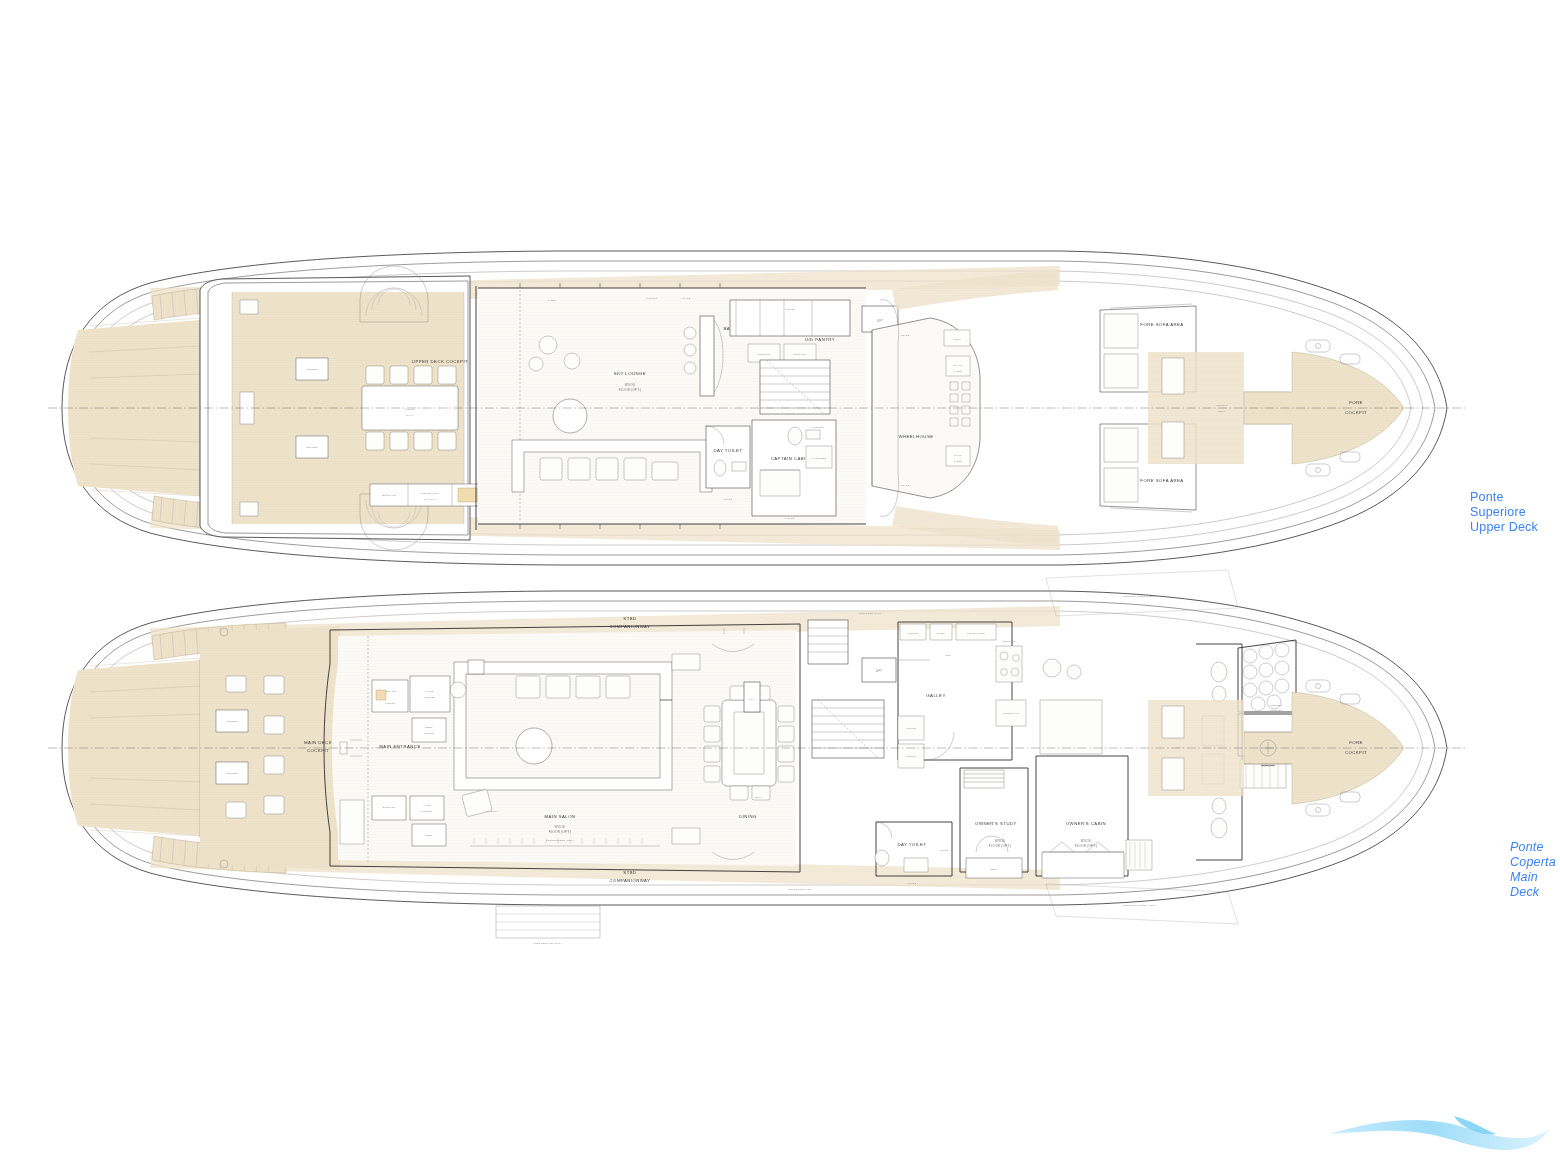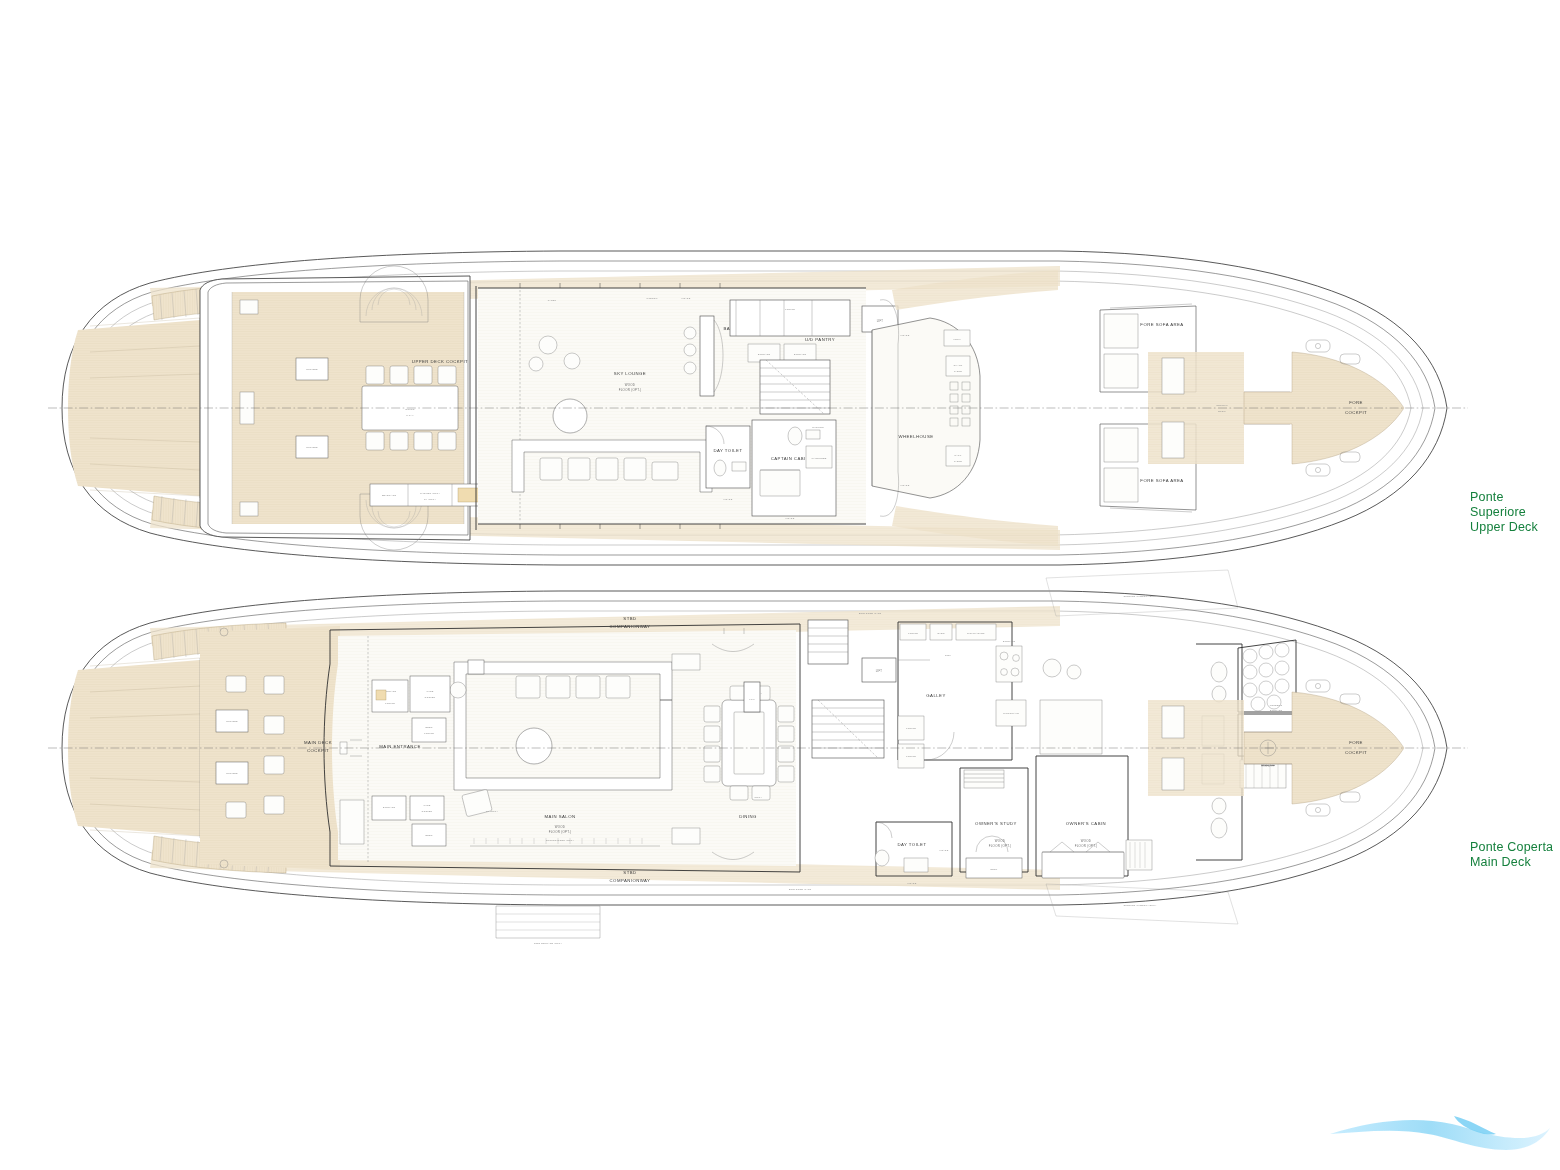--- a/index.html
+++ b/index.html
@@ -2,24 +2,24 @@
 <html><head>
 <meta charset="utf-8">
 <title>Yacht General Arrangement</title>
 <style>
   html,body{margin:0;padding:0;background:#ffffff;}
   body{width:1560px;height:1170px;overflow:hidden;
        font-family:"Liberation Sans","DejaVu Sans",sans-serif;color:#1a1a1a;}
   #stage{position:relative;width:1560px;height:1170px;background:#fff;}
   svg#plan{position:absolute;left:0;top:0;width:1560px;height:1170px;display:block;}
 
-  .deck-label{position:absolute;font-size:12.5px;line-height:15px;color:#15803d;
+  .deck-label{position:absolute;font-size:12.5px;line-height:15px;color:#3b82f6;
               letter-spacing:.2px;white-space:pre-line;text-align:left;}
   #upper-deck-label{left:1470px;top:490px;}
-  #main-deck-label{left:1470px;top:840px;}
+  #main-deck-label{left:1510px;top:840px;font-style:italic;}
 
   
   text{font-family:"Liberation Sans","DejaVu Sans",sans-serif;fill:#2b2b2b;}
   .rm{font-size:4.3px;letter-spacing:.45px;text-anchor:middle;fill:#3a3a3a;}
   .rm-sub{font-size:2.9px;letter-spacing:.3px;text-anchor:middle;fill:#6a6a6a;}
   .tiny{font-size:2.6px;letter-spacing:.25px;text-anchor:middle;fill:#6e6e6e;}
   .tiny2{font-size:2.3px;letter-spacing:.2px;text-anchor:middle;fill:#8a8a8a;}
 
   
   .hull{fill:#ffffff;stroke:#3b3b3b;stroke-width:.85;}

